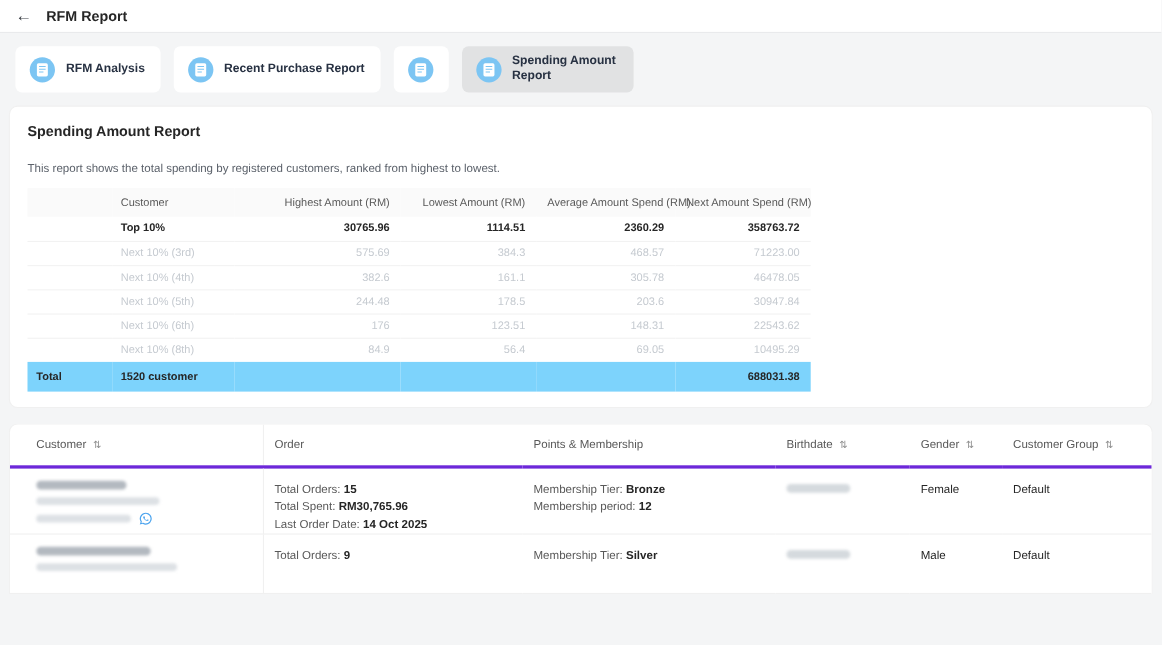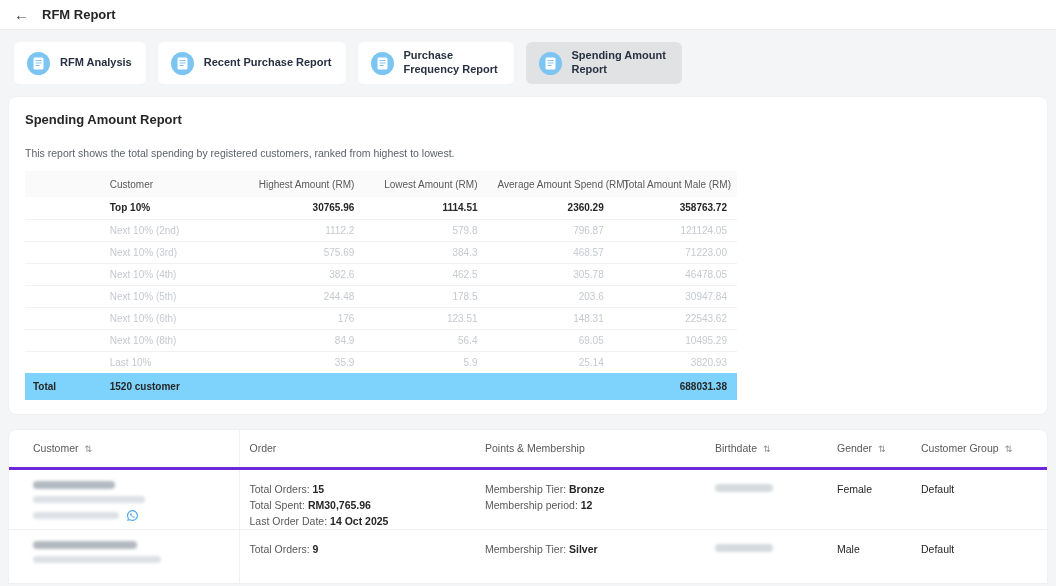--- a/index.html
+++ b/index.html
@@ -123,21 +123,20 @@
   </div>
   <div class="tab">
     <span class="tab-icon">
       <svg width="11" height="13" viewBox="0 0 11 13">
           <rect x="0.5" y="0.5" width="10" height="12" rx="1.5" fill="#fff"></rect>
           <line x1="2.5" y1="3.5" x2="8.5" y2="3.5" stroke="#7cc5f3"></line>
           <line x1="2.5" y1="6" x2="8.5" y2="6" stroke="#7cc5f3"></line>
           <line x1="2.5" y1="8.5" x2="6.5" y2="8.5" stroke="#7cc5f3"></line>
         </svg>
     </span>
-    <span class="tab-label">Purchase Frequency Report</span>
   </div>
   <div class="tab active">
     <span class="tab-icon">
       <svg width="11" height="13" viewBox="0 0 11 13">
           <rect x="0.5" y="0.5" width="10" height="12" rx="1.5" fill="#fff"></rect>
           <line x1="2.5" y1="3.5" x2="8.5" y2="3.5" stroke="#7cc5f3"></line>
           <line x1="2.5" y1="6" x2="8.5" y2="6" stroke="#7cc5f3"></line>
           <line x1="2.5" y1="8.5" x2="6.5" y2="8.5" stroke="#7cc5f3"></line>
         </svg>
     </span>
@@ -158,53 +157,45 @@
         <col style="width:125px">
         <col style="width:122px">
     </colgroup>
     <thead>
       <tr>
         <th></th>
         <th class="c-left">Customer</th>
         <th class="c-num">Highest Amount (RM)</th>
         <th class="c-num">Lowest Amount (RM)</th>
         <th class="c-num">Average Amount Spend (RM)</th>
-        <th class="c-num">Total Amount Male (RM)</th>
+        <th class="c-num">Next Amount Spend (RM)</th>
       </tr>
     </thead>
     <tbody id="spending-body">
         <tr class="strong">
           <td class=""></td>
           <td class="c-left">Top 10%</td>
           <td class="c-num">30765.96</td>
           <td class="c-num">1114.51</td>
           <td class="c-num">2360.29</td>
           <td class="c-num">358763.72</td>
         </tr>
         <tr>
           <td class=""></td>
-          <td class="c-left">Next 10% (2nd)</td>
-          <td class="c-num">1112.2</td>
-          <td class="c-num">579.8</td>
-          <td class="c-num">796.87</td>
-          <td class="c-num">121124.05</td>
-        </tr>
-        <tr>
-          <td class=""></td>
           <td class="c-left">Next 10% (3rd)</td>
           <td class="c-num">575.69</td>
           <td class="c-num">384.3</td>
           <td class="c-num">468.57</td>
           <td class="c-num">71223.00</td>
         </tr>
         <tr>
           <td class=""></td>
           <td class="c-left">Next 10% (4th)</td>
           <td class="c-num">382.6</td>
-          <td class="c-num">462.5</td>
+          <td class="c-num">161.1</td>
           <td class="c-num">305.78</td>
           <td class="c-num">46478.05</td>
         </tr>
         <tr>
           <td class=""></td>
           <td class="c-left">Next 10% (5th)</td>
           <td class="c-num">244.48</td>
           <td class="c-num">178.5</td>
           <td class="c-num">203.6</td>
           <td class="c-num">30947.84</td>
@@ -217,28 +208,20 @@
           <td class="c-num">148.31</td>
           <td class="c-num">22543.62</td>
         </tr>
         <tr>
           <td class=""></td>
           <td class="c-left">Next 10% (8th)</td>
           <td class="c-num">84.9</td>
           <td class="c-num">56.4</td>
           <td class="c-num">69.05</td>
           <td class="c-num">10495.29</td>
-        </tr>
-        <tr>
-          <td class=""></td>
-          <td class="c-left">Last 10%</td>
-          <td class="c-num">35.9</td>
-          <td class="c-num">5.9</td>
-          <td class="c-num">25.14</td>
-          <td class="c-num">3820.93</td>
         </tr>
       </tbody>
     <tfoot>
       <tr>
         <td>Total</td>
         <td class="c-left">1520 customer</td>
         <td></td>
           <td></td>
           <td></td>
         <td class="c-num">688031.38</td>

